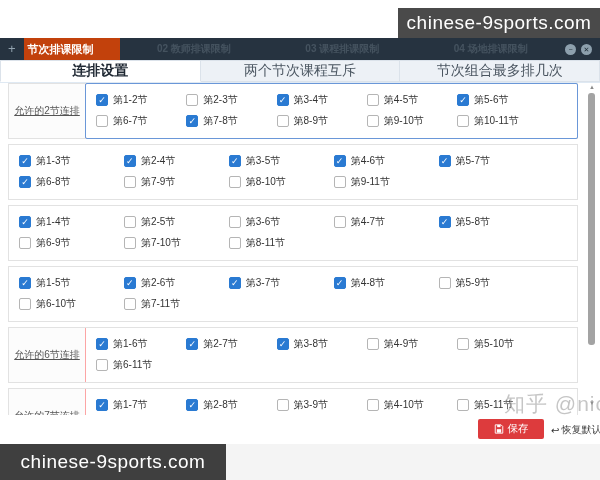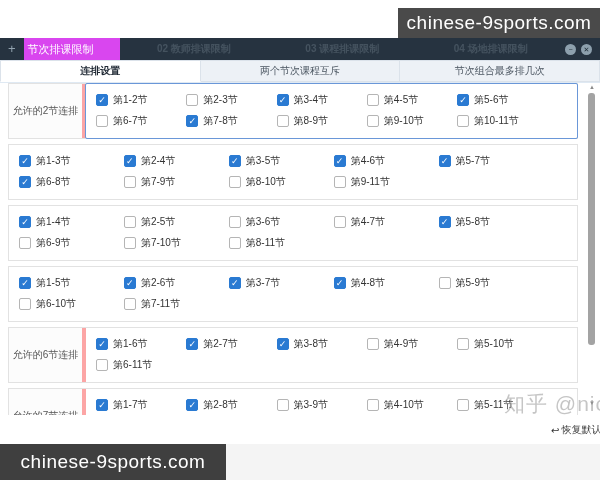--- a/index.html
+++ b/index.html
@@ -15,55 +15,55 @@
     color:#fff;font-size:19px;display:flex;align-items:center;justify-content:center;
     letter-spacing:.5px;
   }
   
   .titlebar{
     position:absolute;left:0;top:38px;width:600px;height:22px;background:#263340;
     display:flex;align-items:center;
   }
   .plus{color:#93a3af;font-size:13px;margin:0 8px 0 8px;line-height:22px;cursor:default;}
   .title-tab{
-    height:22px;background:#d946ef;display:flex;align-items:center;
-    padding:0 26px 0 4px;color:#fff;font-size:11px;font-weight:normal;white-space:nowrap;
+    height:22px;background:#c2410c;display:flex;align-items:center;
+    padding:0 26px 0 4px;color:#fff;font-size:11px;font-weight:bold;white-space:nowrap;
   }
   .ghosts{flex:1;display:flex;justify-content:space-around;overflow:hidden;font-weight:bold;}
   .ghost{color:#aebfca;opacity:.22;font-size:10px;white-space:nowrap;}
   .win-controls{display:flex;gap:5px;margin-right:8px;}
   .circle-btn{
     width:11px;height:11px;border-radius:50%;background:#8da0ad;color:#22303b;
     font-size:7px;line-height:11px;text-align:center;display:inline-block;cursor:default;
   }
   
   .tabbar{
     position:absolute;left:0;top:60px;width:600px;height:23px;display:flex;
     background:#fff;border-bottom:1px solid #dfe9f3;box-sizing:border-box;
   }
   .tab{
     flex:1;display:flex;align-items:center;justify-content:center;
-    font-size:10px;color:#4a5560;background:#edf1f6;
+    font-size:14px;color:#4a5560;background:#edf1f6;
     border:1px solid #dbe2ea;border-left:none;box-sizing:border-box;cursor:default;
   }
   .tab:first-child{border-left:1px solid #dbe2ea;}
   .tab.active{background:#ffffff;color:#1f2833;font-weight:bold;border-bottom-color:#ffffff;}
   
   .content{
     position:absolute;left:0;top:83px;width:584px;height:332px;overflow:hidden;
     background:#fff;padding-left:8px;box-sizing:border-box;
   }
   .row{
     width:570px;height:56px;border:1px solid #e2e2e2;box-sizing:border-box;
     display:flex;margin-bottom:5px;background:#fff;
   }
   .row-label{
-    width:77px;background:#fcfcfc;border-right:4px solid #fca5a5;
+    width:77px;background:#fcfcfc;border-right:1px solid #fca5a5;
     display:flex;align-items:center;justify-content:center;
-    font-size:10px;color:#555;box-sizing:border-box;text-align:center;
+    font-size:10px;color:#555;box-sizing:border-box;text-align:center;text-decoration:underline;
   }
   .row-panel{
     flex:1;padding:5px 6px 2px 10px;box-sizing:border-box;
     display:flex;flex-wrap:wrap;align-content:flex-start;
   }
   .row.focused .row-panel{border:1px solid #6a97d8;border-radius:2px;margin:-1px;}
   .opt{
     width:19%;display:flex;align-items:center;gap:5px;height:21px;cursor:default;
   }
   .cbx{
@@ -350,20 +350,30 @@
     </div>
   </div>
 
 <div class="scrollbar">
   <span class="sb-arrow sb-up">▲</span>
   <div class="sb-thumb"></div>
   <span class="sb-arrow sb-down">▼</span>
 </div>
 
 <div class="footer">
+  <button class="save-btn">
+    <span class="save-icon">
+      <svg viewBox="0 0 12 12" width="10" height="10">
+        <path d="M1.5 1h7l2 2v8h-9z" fill="none" stroke="#ffffff" stroke-width="1.1"></path>
+        <rect x="3.4" y="6.2" width="5.2" height="4.2" fill="#ffffff"></rect>
+        <rect x="3.8" y="1.2" width="4" height="2.6" fill="#ffffff"></rect>
+      </svg>
+    </span>
+    <span>保存</span>
+  </button>
   <div class="restore">
     <span class="restore-icon">↩</span>
     <span>恢复默认</span>
   </div>
 </div>
 
 <div class="wm-credit">知乎 @nice</div>
 <div class="bottom-strip"></div>
 <div class="wm-bottom">chinese-9sports.com</div>
 

